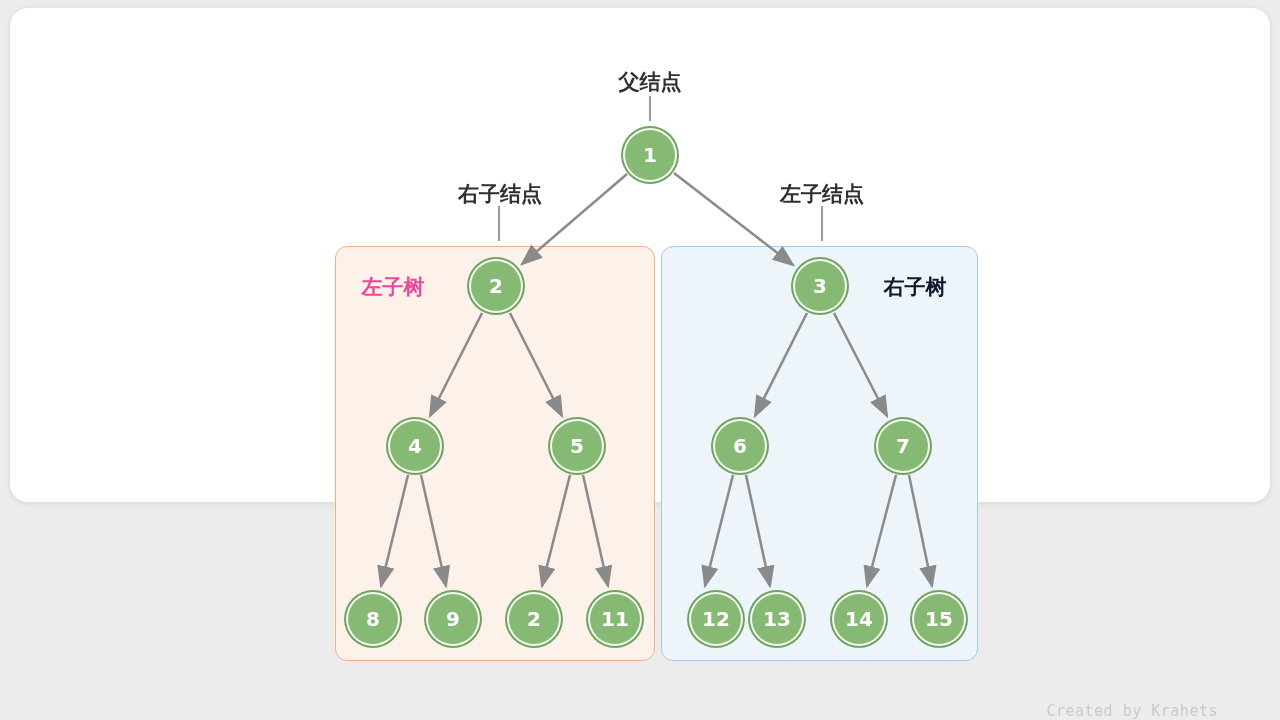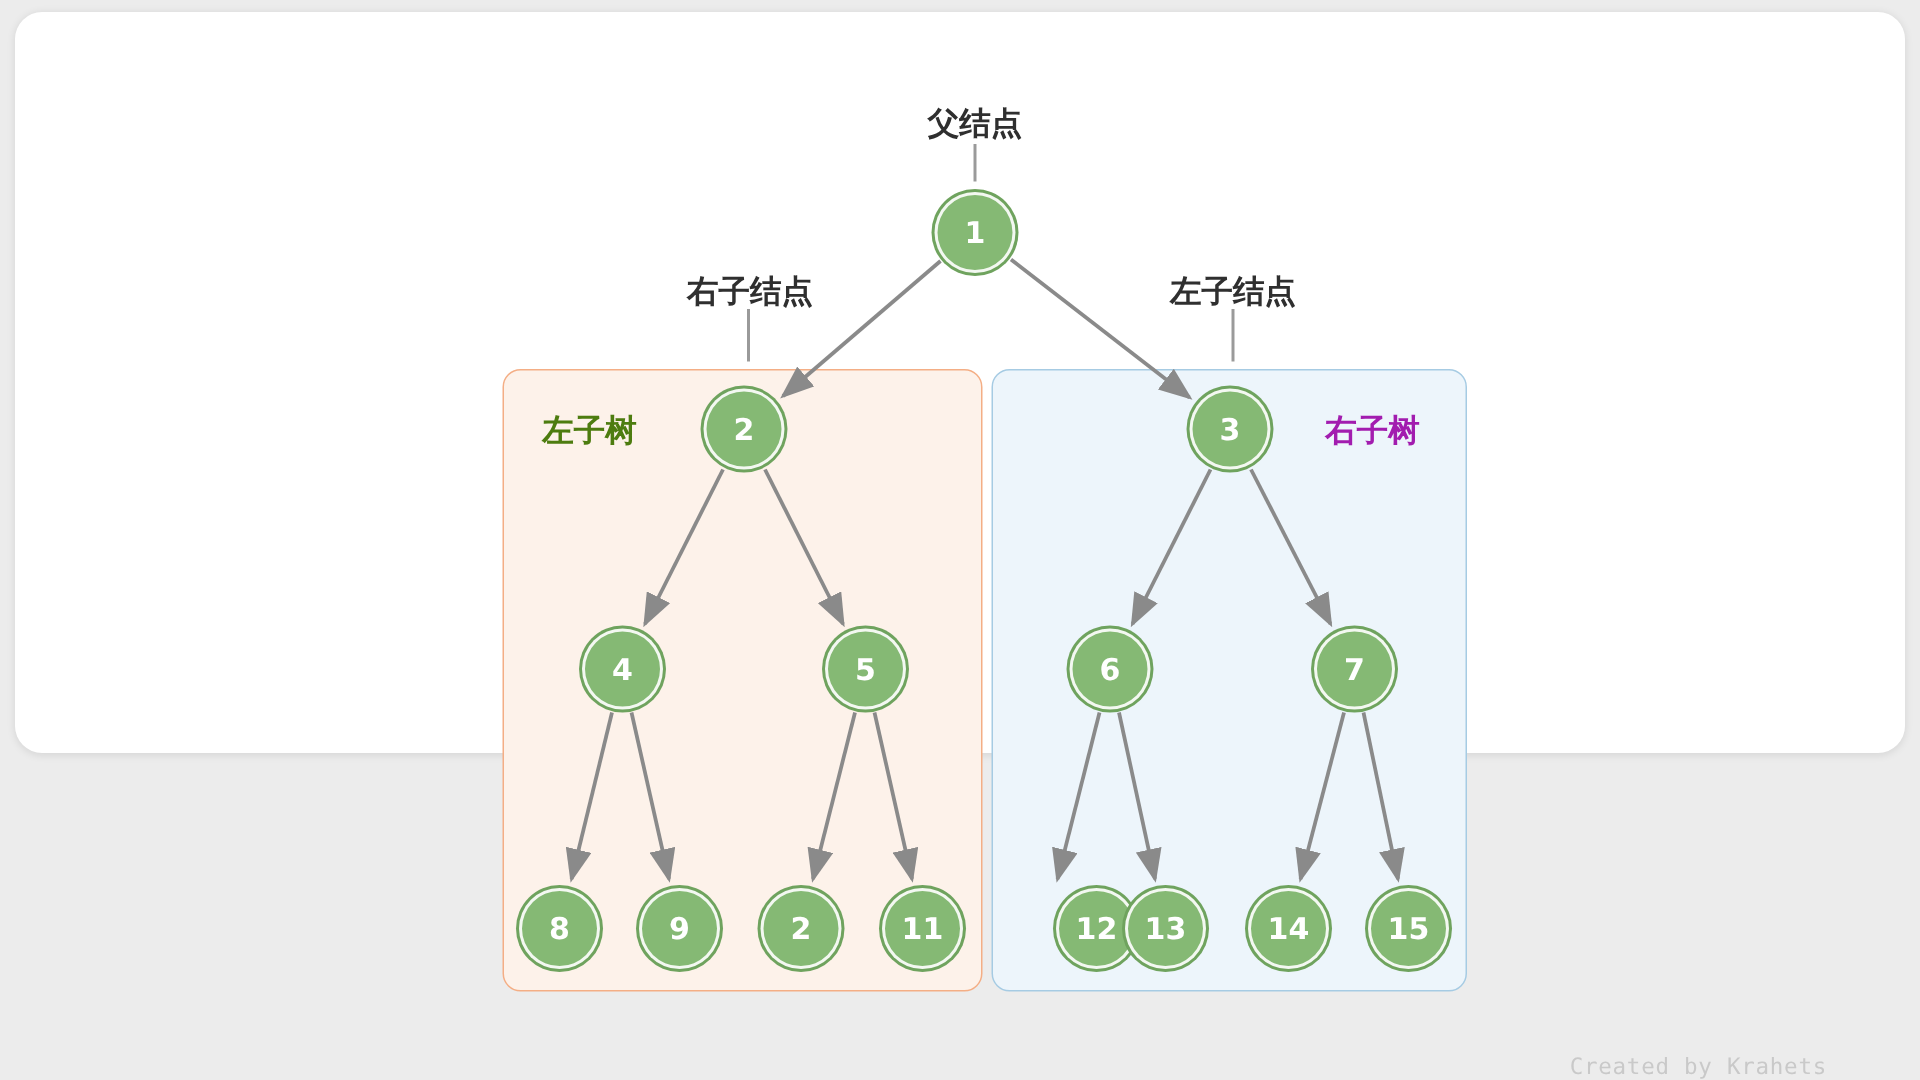--- a/index.html
+++ b/index.html
@@ -38,22 +38,22 @@
     box-shadow:0 0 0 2px #6fa35e;
     color:#ffffff;font-size:20px;font-weight:700;
     display:flex;align-items:center;justify-content:center;
     font-family:"DejaVu Sans",sans-serif;
   }
   .lbl{
     position:absolute;transform:translateX(-50%);
     font-size:21px;font-weight:700;color:#2f2f2f;
     white-space:nowrap;
   }
-  .lbl.subtree-left{color:#4d7c0f;text-align:center;}
-  .lbl.subtree-right{color:#a21caf;}
+  .lbl.subtree-left{color:#ec4899;text-align:center;}
+  .lbl.subtree-right{color:#0f172a;}
   .watermark{
     position:absolute;right:52px;top:694px;
     font-family:"DejaVu Sans Mono","Liberation Mono",monospace;
     font-size:15px;color:#c9c9c9;letter-spacing:0.5px;text-align:center;
   }
 </style>
 </head>
 <body>
 
 <div class="card">
@@ -100,20 +100,20 @@
   <div class="node" style="left:486px;top:278px">2</div>
   <div class="node" style="left:810px;top:278px">3</div>
   <div class="node" style="left:405px;top:438px">4</div>
   <div class="node" style="left:567px;top:438px">5</div>
   <div class="node" style="left:730px;top:438px">6</div>
   <div class="node" style="left:893px;top:438px">7</div>
   <div class="node" style="left:363px;top:611px">8</div>
   <div class="node" style="left:443px;top:611px">9</div>
   <div class="node" style="left:524px;top:611px">2</div>
   <div class="node" style="left:605px;top:611px">11</div>
-  <div class="node" style="left:721px;top:611px">12</div>
+  <div class="node" style="left:706px;top:611px">12</div>
   <div class="node" style="left:767px;top:611px">13</div>
   <div class="node" style="left:849px;top:611px">14</div>
   <div class="node" style="left:929px;top:611px">15</div>
 
   <div class="watermark">Created by Krahets</div>
 
 </div>
 
 </body></html>

